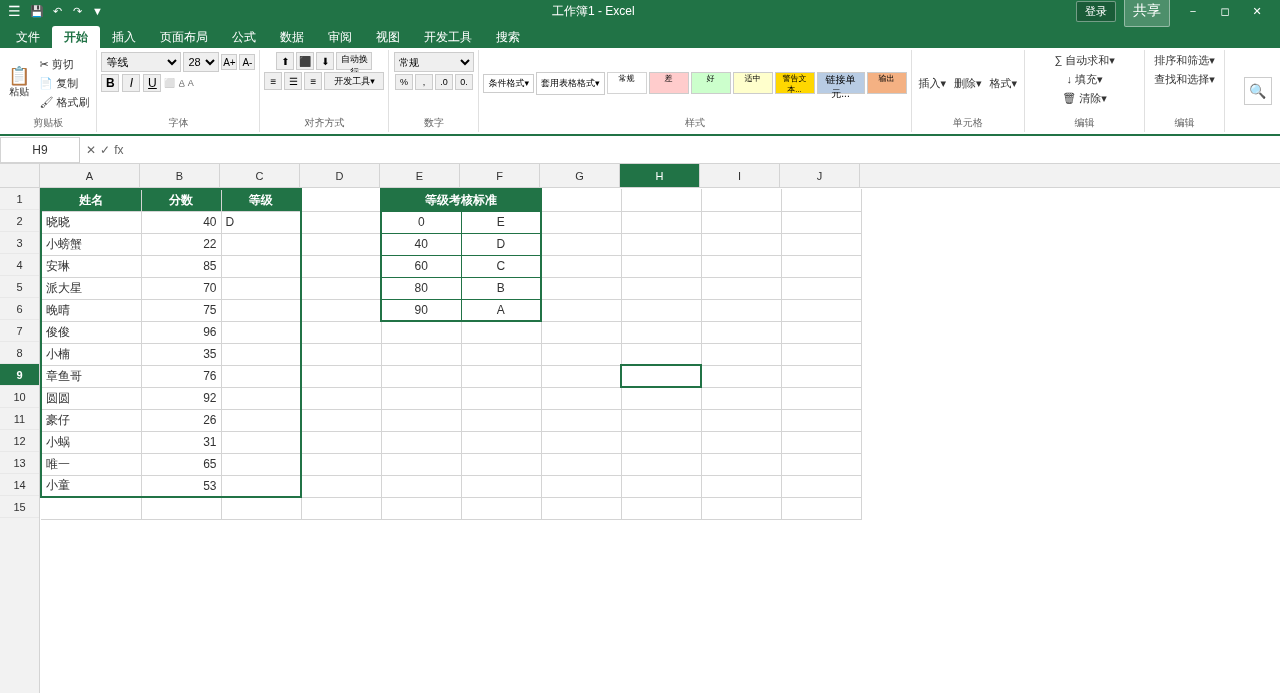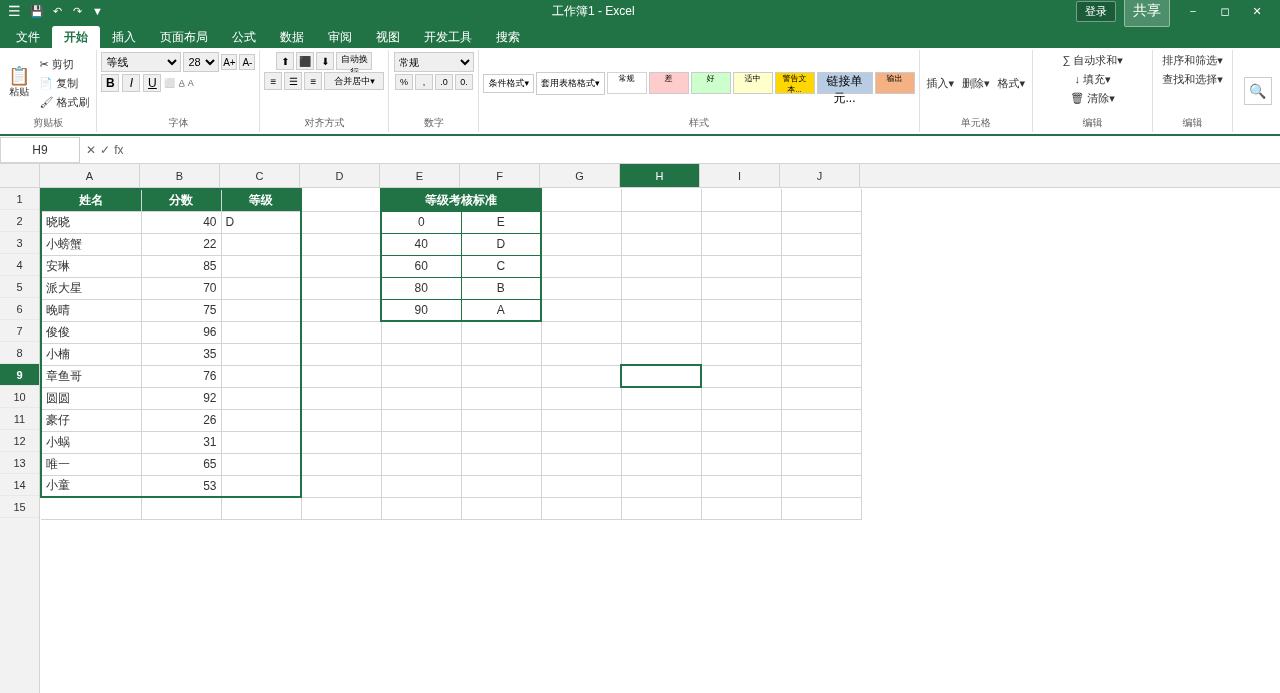--- a/index.html
+++ b/index.html
@@ -340,21 +340,21 @@
       <div style="display:flex;gap:2px;">
         <button style="width:18px;height:18px;font-size:10px;border:1px solid #ccc;cursor:pointer;" data-name="align-top-btn">⬆</button>
         <button style="width:18px;height:18px;font-size:10px;border:1px solid #ccc;cursor:pointer;" data-name="align-middle-btn">⬛</button>
         <button style="width:18px;height:18px;font-size:10px;border:1px solid #ccc;cursor:pointer;" data-name="align-bottom-btn">⬇</button>
         <button style="width:36px;height:18px;font-size:9px;border:1px solid #ccc;cursor:pointer;" data-name="wrap-text-btn">自动换行</button>
       </div>
       <div style="display:flex;gap:2px;">
         <button style="width:18px;height:18px;font-size:10px;border:1px solid #ccc;cursor:pointer;" data-name="align-left-btn">≡</button>
         <button style="width:18px;height:18px;font-size:10px;border:1px solid #ccc;cursor:pointer;" data-name="align-center-btn">☰</button>
         <button style="width:18px;height:18px;font-size:10px;border:1px solid #ccc;cursor:pointer;" data-name="align-right-btn">≡</button>
-        <button style="width:60px;height:18px;font-size:9px;border:1px solid #ccc;cursor:pointer;" data-name="merge-center-btn">合并居中▾</button>
+        <button style="width:60px;height:18px;font-size:9px;border:1px solid #ccc;cursor:pointer;" data-name="merge-center-btn">开发工具▾</button>
       </div>
     </div>
     <div class="ribbon-group-label" data-name="alignment-label">对齐方式</div>
   </div>
 
   <div class="ribbon-group" data-name="number-group" style="min-width:90px;">
     <div class="ribbon-group-content" style="flex-direction:column;gap:2px;" data-name="number-group-content">
       <div>
         <select style="font-size:10px;height:20px;width:80px;border:1px solid #ccc;" data-name="number-format-select"><option>常规</option></select>
       </div>
@@ -372,21 +372,21 @@
     <div class="ribbon-group-content" data-name="styles-group-content" style="flex-wrap:wrap;gap:2px;">
       <div style="display:inline-block;padding:2px 4px;background:#fff;border:1px solid #ccc;font-size:9px;cursor:pointer;" data-name="conditional-format-btn">条件格式▾</div>
       <div style="display:inline-block;padding:4px 4px;background:#fff;border:1px solid #ccc;font-size:9px;cursor:pointer;" data-name="table-style-btn">套用表格格式▾</div>
 
       <div style="display:flex;gap:2px;flex-wrap:wrap;">
         <div style="width:40px;height:22px;background:#fff;border:1px solid #d4d4d4;font-size:8px;text-align:center;cursor:pointer;" data-name="style-normal">常规</div>
         <div style="width:40px;height:22px;background:#ffcccc;border:1px solid #ccc;font-size:8px;text-align:center;cursor:pointer;" data-name="style-bad">差</div>
         <div style="width:40px;height:22px;background:#ccffcc;border:1px solid #ccc;font-size:8px;text-align:center;cursor:pointer;" data-name="style-good">好</div>
         <div style="width:40px;height:22px;background:#ffffcc;border:1px solid #ccc;font-size:8px;text-align:center;cursor:pointer;" data-name="style-warning">适中</div>
         <div style="width:40px;height:22px;background:#ffd700;border:1px solid #ccc;font-size:8px;text-align:center;cursor:pointer;" data-name="style-alert">警告文本...</div>
-        <div style="width:56px;height:22px;background:#b8cce4;border:1px solid #ccc;font-size:12px;text-align:center;cursor:pointer;" data-name="style-link">链接单元...</div>
+        <div style="width:48px;height:22px;background:#b8cce4;border:1px solid #ccc;font-size:10px;text-align:center;cursor:pointer;" data-name="style-link">链接单元...</div>
         <div style="width:40px;height:22px;background:#f4b183;border:1px solid #ccc;font-size:8px;text-align:center;cursor:pointer;" data-name="style-output">输出</div>
       </div>
     </div>
     <div class="ribbon-group-label" data-name="styles-label">样式</div>
   </div>
 
   <div class="ribbon-group" data-name="cells-group" style="min-width:90px;">
     <div class="ribbon-group-content" style="flex-direction:row;gap:2px;" data-name="cells-group-content">
       <div class="ribbon-btn-small" data-name="insert-cells-btn">插入▾</div>
       <div class="ribbon-btn-small" data-name="delete-cells-btn">删除▾</div>

